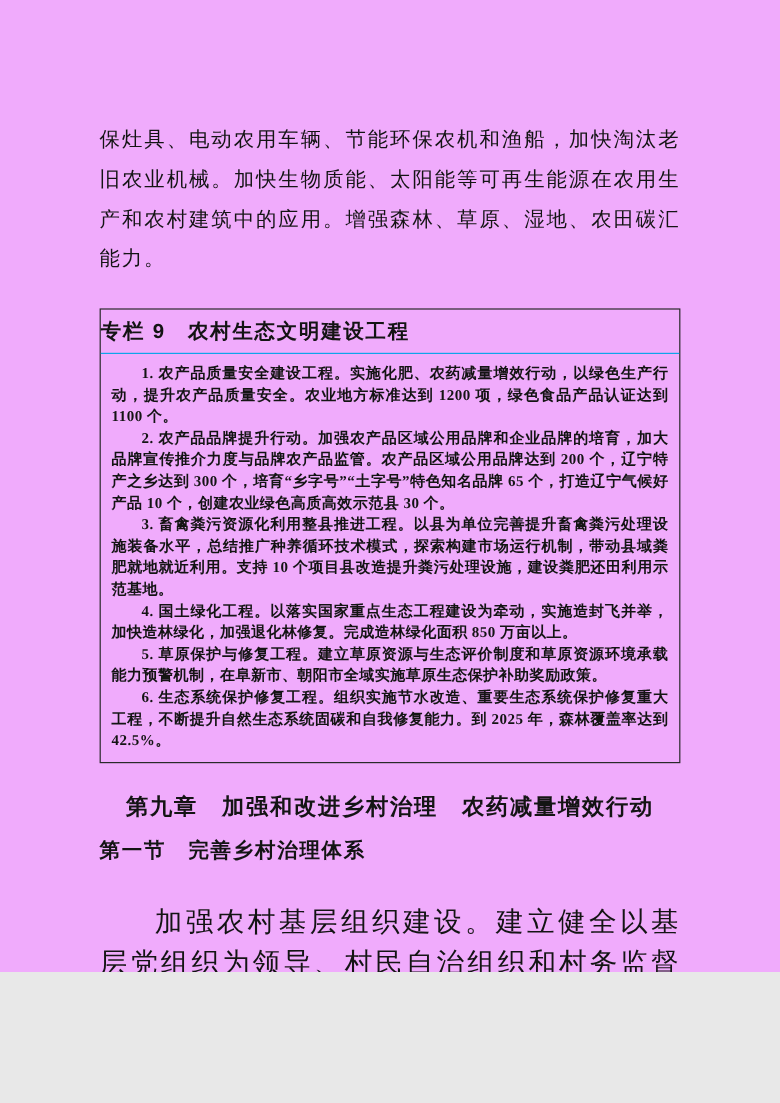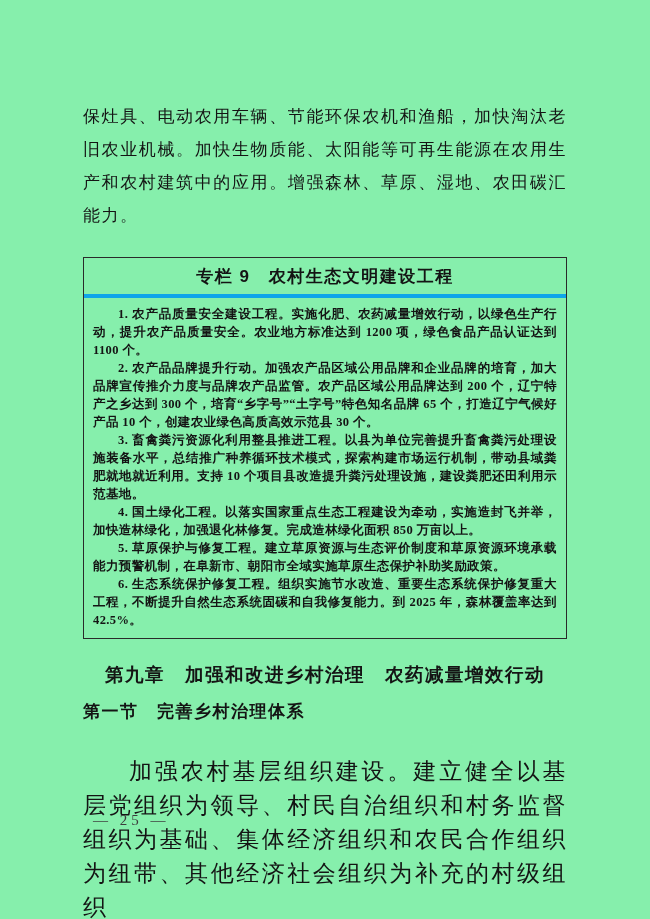--- a/index.html
+++ b/index.html
@@ -1,22 +1,22 @@
 <!DOCTYPE html>
 <html><head>
 <meta charset="utf-8">
 <style>
   * { margin: 0; padding: 0; box-sizing: border-box; }
   html, body { background: #e8e8e8; }
   body { font-family: "Liberation Serif", "DejaVu Serif", serif; }
   .page {
     position: relative;
     width: 650px;
-    height: 919px;
-    background: #86efac;
+    height: 810px;
+    background: #f0abfc;
     color: #141414;
     overflow: hidden;
     margin: 0 auto;
   }
   .content {
     position: absolute;
     left: 83px;
     top: 0;
     width: 484px;
   }
@@ -30,23 +30,22 @@
   }
   .feature-box {
     margin-top: 25px;
     border: 1.5px solid #2a2a2a;
   }
   .box-title {
     font-family: "Liberation Sans", "DejaVu Sans", sans-serif;
     font-weight: bold;
     font-size: 17px;
     letter-spacing: 1.5px;
-    text-align: center;
     padding: 7px 0 6px 0;
-    border-bottom: 4px solid #0ea5e9;
+    border-bottom: 1px solid #0ea5e9;
   }
   .box-body {
     padding: 7px 9px 9px 9px;
   }
   .box-item {
     font-size: 12.5px;
     line-height: 18px;
     font-weight: bold;
     letter-spacing: 0.4px;
     text-indent: 2em;

